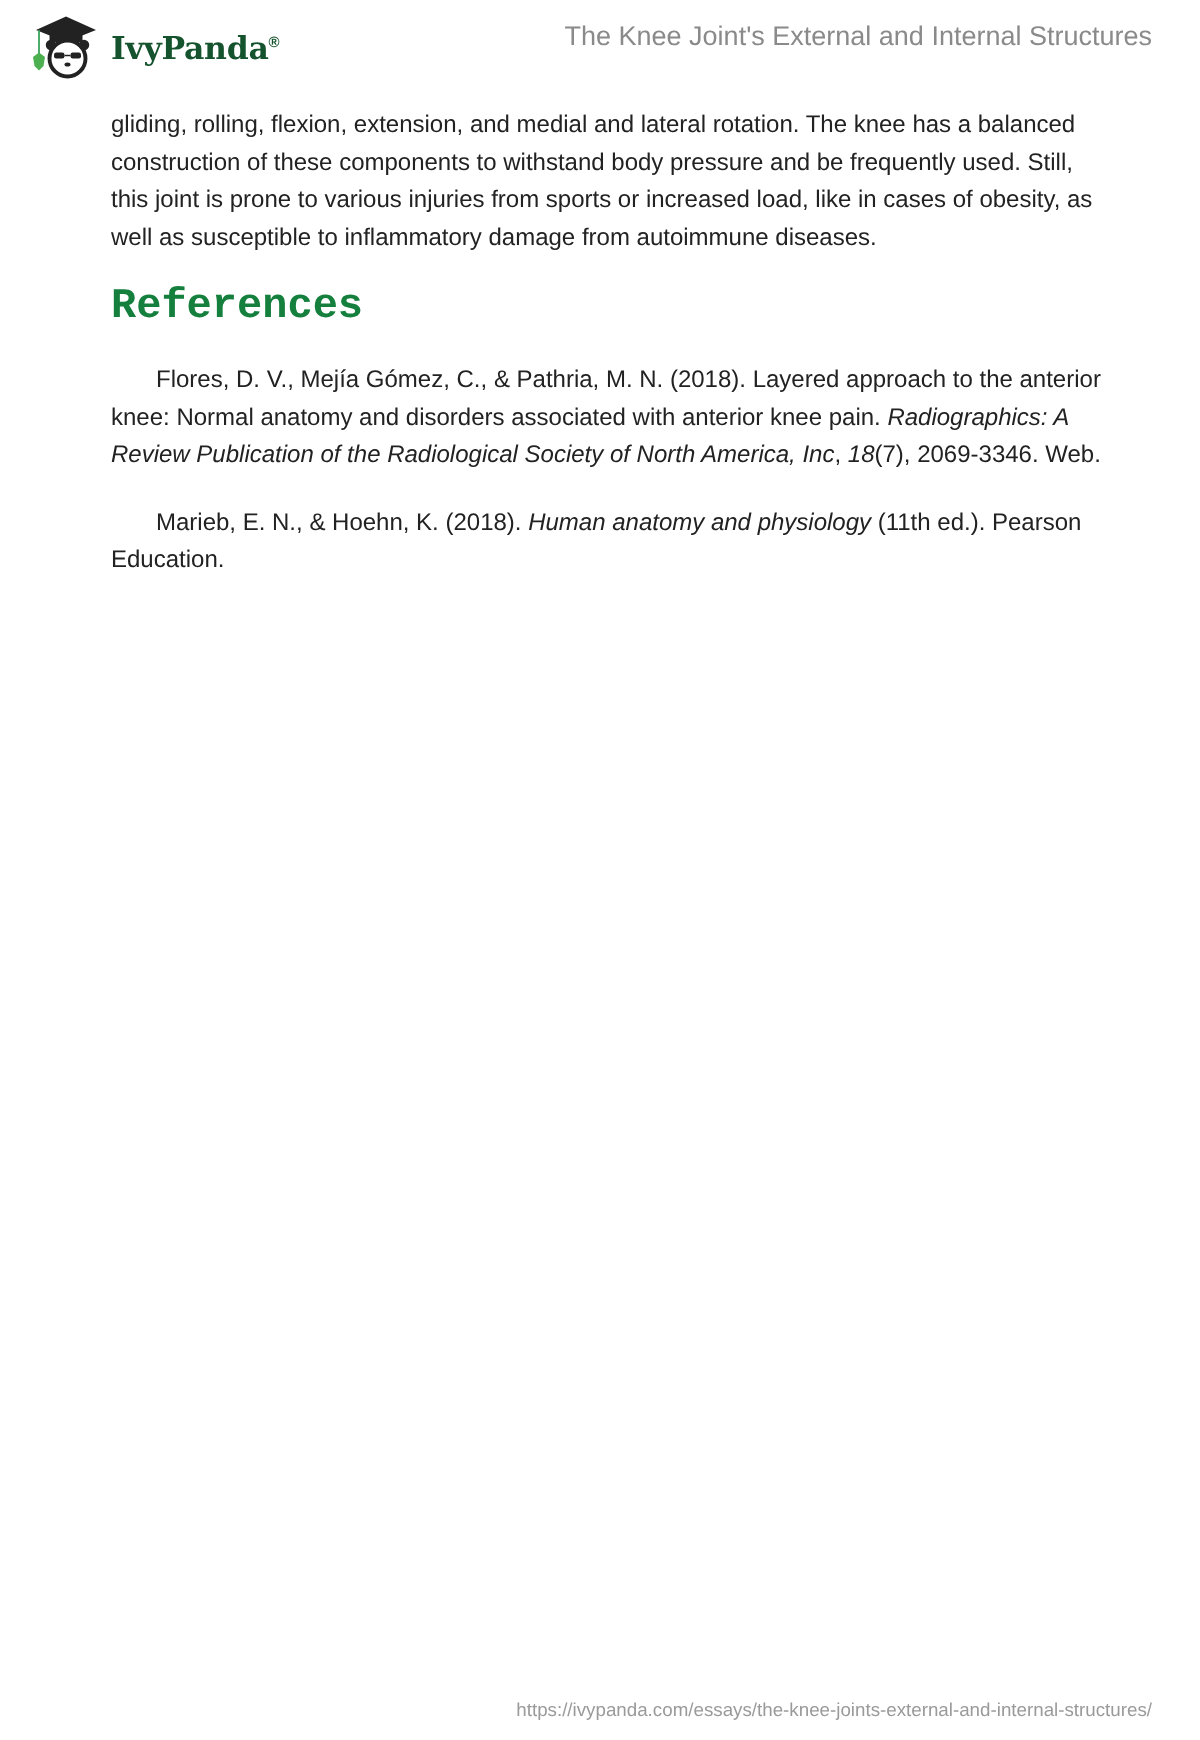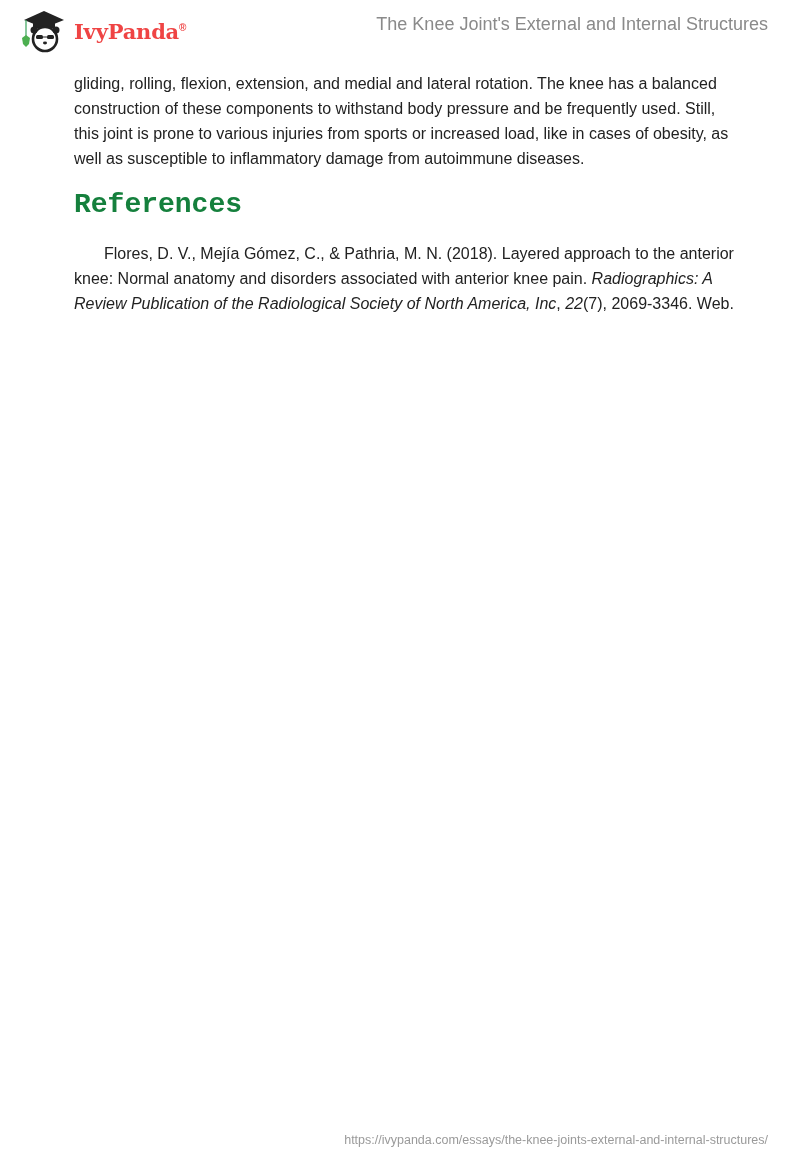--- a/index.html
+++ b/index.html
@@ -1,20 +1,20 @@
 <!DOCTYPE html>
 <html><head>
 <meta charset="utf-8">
 <style>
   html, body { margin: 0; padding: 0; background: #ffffff; }
   body { width: 800px; height: 1160px; position: relative; overflow: hidden; font-family: "Liberation Sans", sans-serif; color: #222; }
   .header { position: absolute; top: 0; left: 0; width: 800px; height: 60px; }
   .logo { position: absolute; left: 16px; top: 8px; display: flex; align-items: center; }
   .logo svg { width: 54px; height: 46px; }
-  .logo-text { font-family: "DejaVu Serif", serif; font-weight: bold; font-size: 21px; color: #ef4444; margin-left: 4px; letter-spacing: -0.2px; }
+  .logo-text { font-family: "DejaVu Serif", serif; font-weight: bold; font-size: 21px; color: #14532d; margin-left: 4px; letter-spacing: -0.2px; }
   .logo-text sup { font-size: 10px; font-family: "Liberation Sans", sans-serif; }
   .doc-title { position: absolute; right: 32px; top: 14px; font-size: 18px; color: #8a8a8a; }
   .content { position: absolute; left: 74px; top: 71px; width: 660px; }
   .para { font-size: 16px; line-height: 25px; margin: 0; color: #222; }
   h2 { font-size: 28px; font-weight: bold; margin: 16px 0 18px 0; line-height: 36px; color: #15803d; font-family: Liberation Mono, monospace; }
   .ref { font-size: 16px; line-height: 25px; margin: 0 0 20px 0; text-indent: 30px; color: #222; }
   .footer { position: absolute; right: 32px; top: 1133px; font-size: 12.5px; color: #9a9a9a; margin-left: 29px; }
 </style>
 </head>
 <body>
@@ -35,16 +35,17 @@
       <ellipse cx="29" cy="35" rx="2" ry="1.4" fill="#222"></ellipse>
     </svg>
     <span class="logo-text"><span>IvyPanda</span><sup>®</sup></span>
   </div>
   <div class="doc-title">The Knee Joint's External and Internal Structures</div>
 </div>
 
 <div class="content">
   <p class="para">gliding, rolling, flexion, extension, and medial and lateral rotation. The knee has a balanced construction of these components to withstand body pressure and be frequently used. Still, this joint is prone to various injuries from sports or increased load, like in cases of obesity, as well as susceptible to inflammatory damage from autoimmune diseases.</p>
   <h2>References</h2>
-  <p class="ref"><span>Flores, D. V., Mejía Gómez, C., &amp; Pathria, M. N. (2018). Layered approach to the anterior knee: Normal anatomy and disorders associated with anterior knee pain. </span><i>Radiographics: A Review Publication of the Radiological Society of North America, Inc</i><span>, </span><i>22</i><span>(7), 2069-3346. Web.</span></p>
+  <p class="ref"><span>Flores, D. V., Mejía Gómez, C., &amp; Pathria, M. N. (2018). Layered approach to the anterior knee: Normal anatomy and disorders associated with anterior knee pain. </span><i>Radiographics: A Review Publication of the Radiological Society of North America, Inc</i><span>, </span><i>18</i><span>(7), 2069-3346. Web.</span></p>
+  <p class="ref"><span>Marieb, E. N., &amp; Hoehn, K. (2018). </span><i>Human anatomy and physiology</i><span> (11th ed.). Pearson Education.</span></p>
 </div>
 
 <div class="footer">https://ivypanda.com/essays/the-knee-joints-external-and-internal-structures/</div>
 
 </body></html>

